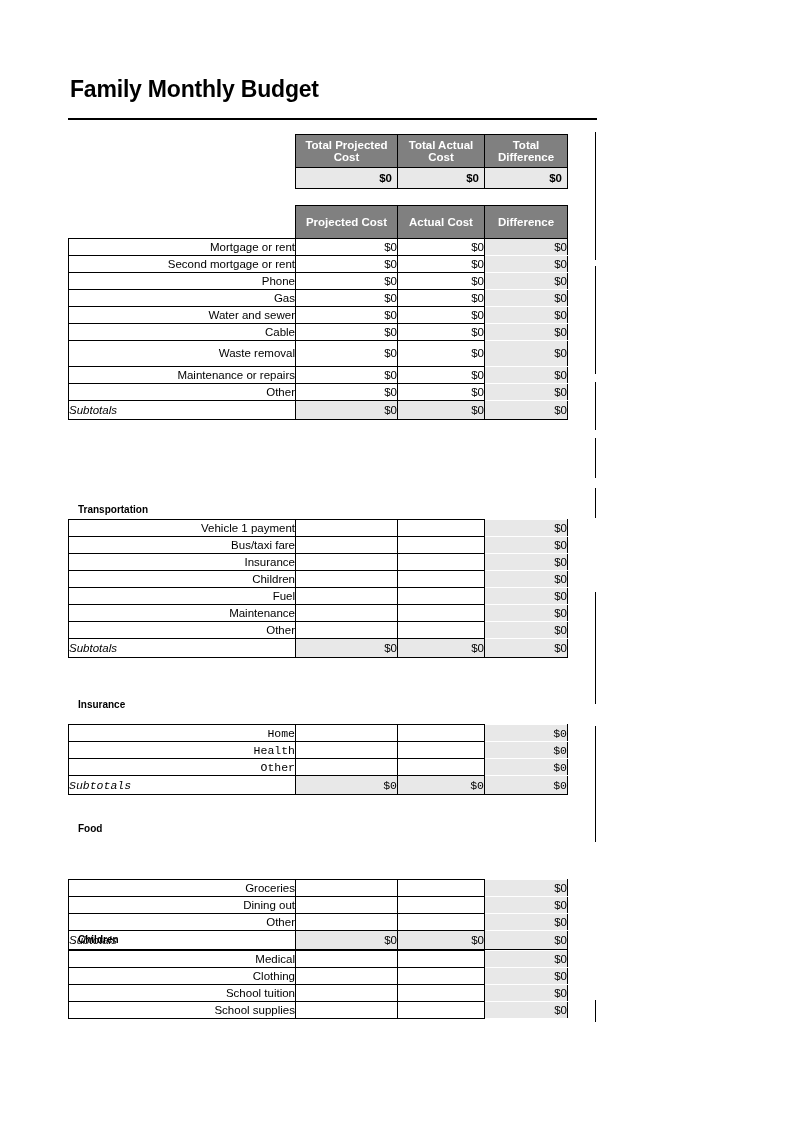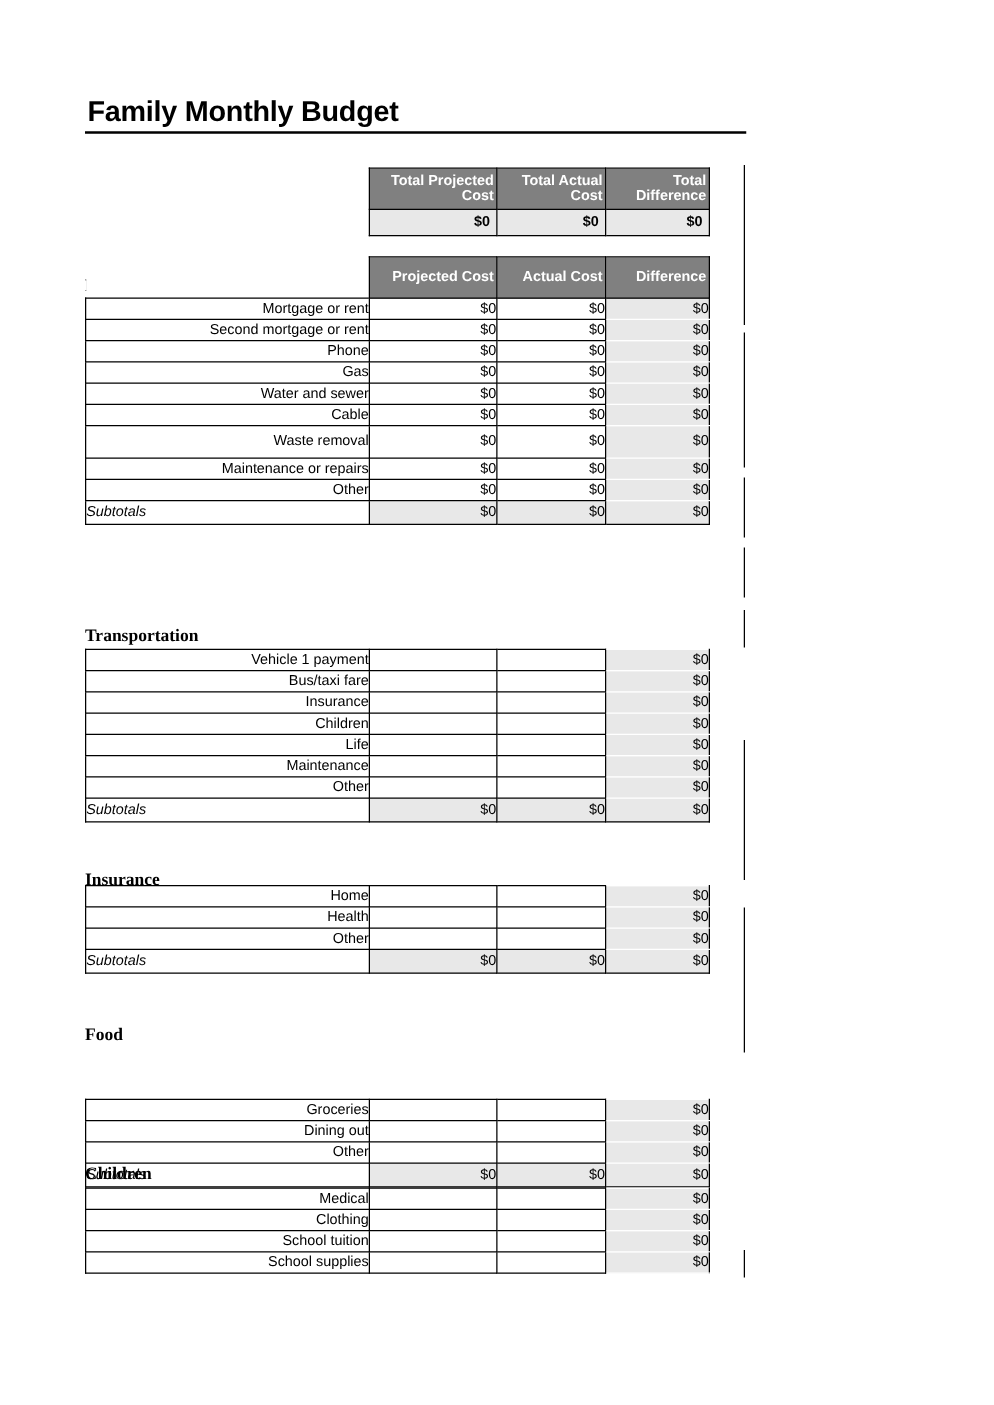--- a/index.html
+++ b/index.html
@@ -30,21 +30,21 @@
     left: 68px;
     top: 76px;
     width: 529px;
   }
   .doc-title {
     font-size: 23px;
     font-weight: bold;
     letter-spacing: -0.2px;
     line-height: 26px;
     margin: 0;
-    padding: 0 0 3px 2px;
+    padding: 0 0 16px 2px;
     white-space: nowrap;
   }
   .title-rule {
     width: 529px;
     height: 2px;
     background: #000000;
   }
 
   
   .bt {
@@ -67,21 +67,21 @@
   col.c-proj  { width: 102px; }
   col.c-act   { width: 87px;  }
   col.c-diff  { width: 83px;  }
 
   
   .hdr th {
     background: #808080;
     color: #ffffff;
     font-weight: bold;
     font-size: 11.5px;
-    text-align: right;
+    text-align: center;
     line-height: 12px;
     padding: 3px 2px;
     border: 1px solid #000000;
     height: 33px;
   }
 
   
   .lbl {
     text-align: right;
     padding-left: 4px;
@@ -135,26 +135,25 @@
     padding-right: 5px;
     font-weight: bold;
     font-size: 11.5px;
     height: 21px;
     line-height: 19px;
   }
 
   
   .sec-head {
     position: absolute;
-    left: 68px;
-    font-size: 14px;
+    left: 78px;
+    font-size: 10px;
     font-weight: bold;
     line-height: 15px;
     white-space: nowrap;
-    font-family: Liberation Serif, serif;
   }
 
   
   .pb {
     position: absolute;
     left: 595px;
     width: 0;
     border-left: 1px solid #000000;
   }
 </style>
@@ -297,21 +296,21 @@
             <td class="num blank"></td>
             <td class="num diff">$0</td>
           </tr>
           <tr>
             <td class="lbl">Children</td>
             <td class="num blank"></td>
             <td class="num blank"></td>
             <td class="num diff">$0</td>
           </tr>
           <tr>
-            <td class="lbl">Life</td>
+            <td class="lbl">Fuel</td>
             <td class="num blank"></td>
             <td class="num blank"></td>
             <td class="num diff">$0</td>
           </tr>
           <tr>
             <td class="lbl">Maintenance</td>
             <td class="num blank"></td>
             <td class="num blank"></td>
             <td class="num diff">$0</td>
           </tr>
@@ -323,21 +322,21 @@
           </tr>
           <tr>
             <td class="sub-label">Subtotals</td>
             <td class="sub-num">$0</td>
             <td class="sub-num">$0</td>
             <td class="sub-num">$0</td>
           </tr>
         </tbody>
       </table>
       <div class="sec-head" style="top: 697px;">Insurance</div>
-      <table class="bt" style="left: 68px; width: 499px; top: 708px;">
+      <table class="bt" style="left: 68px; width: 499px; top: 724px; font-family: Liberation Mono, monospace;">
         <colgroup>
           <col class="c-label">
           <col class="c-proj">
           <col class="c-act">
           <col class="c-diff">
         </colgroup>
         <tbody>
           <tr>
             <td class="lbl">Home</td>
             <td class="num blank"></td>

